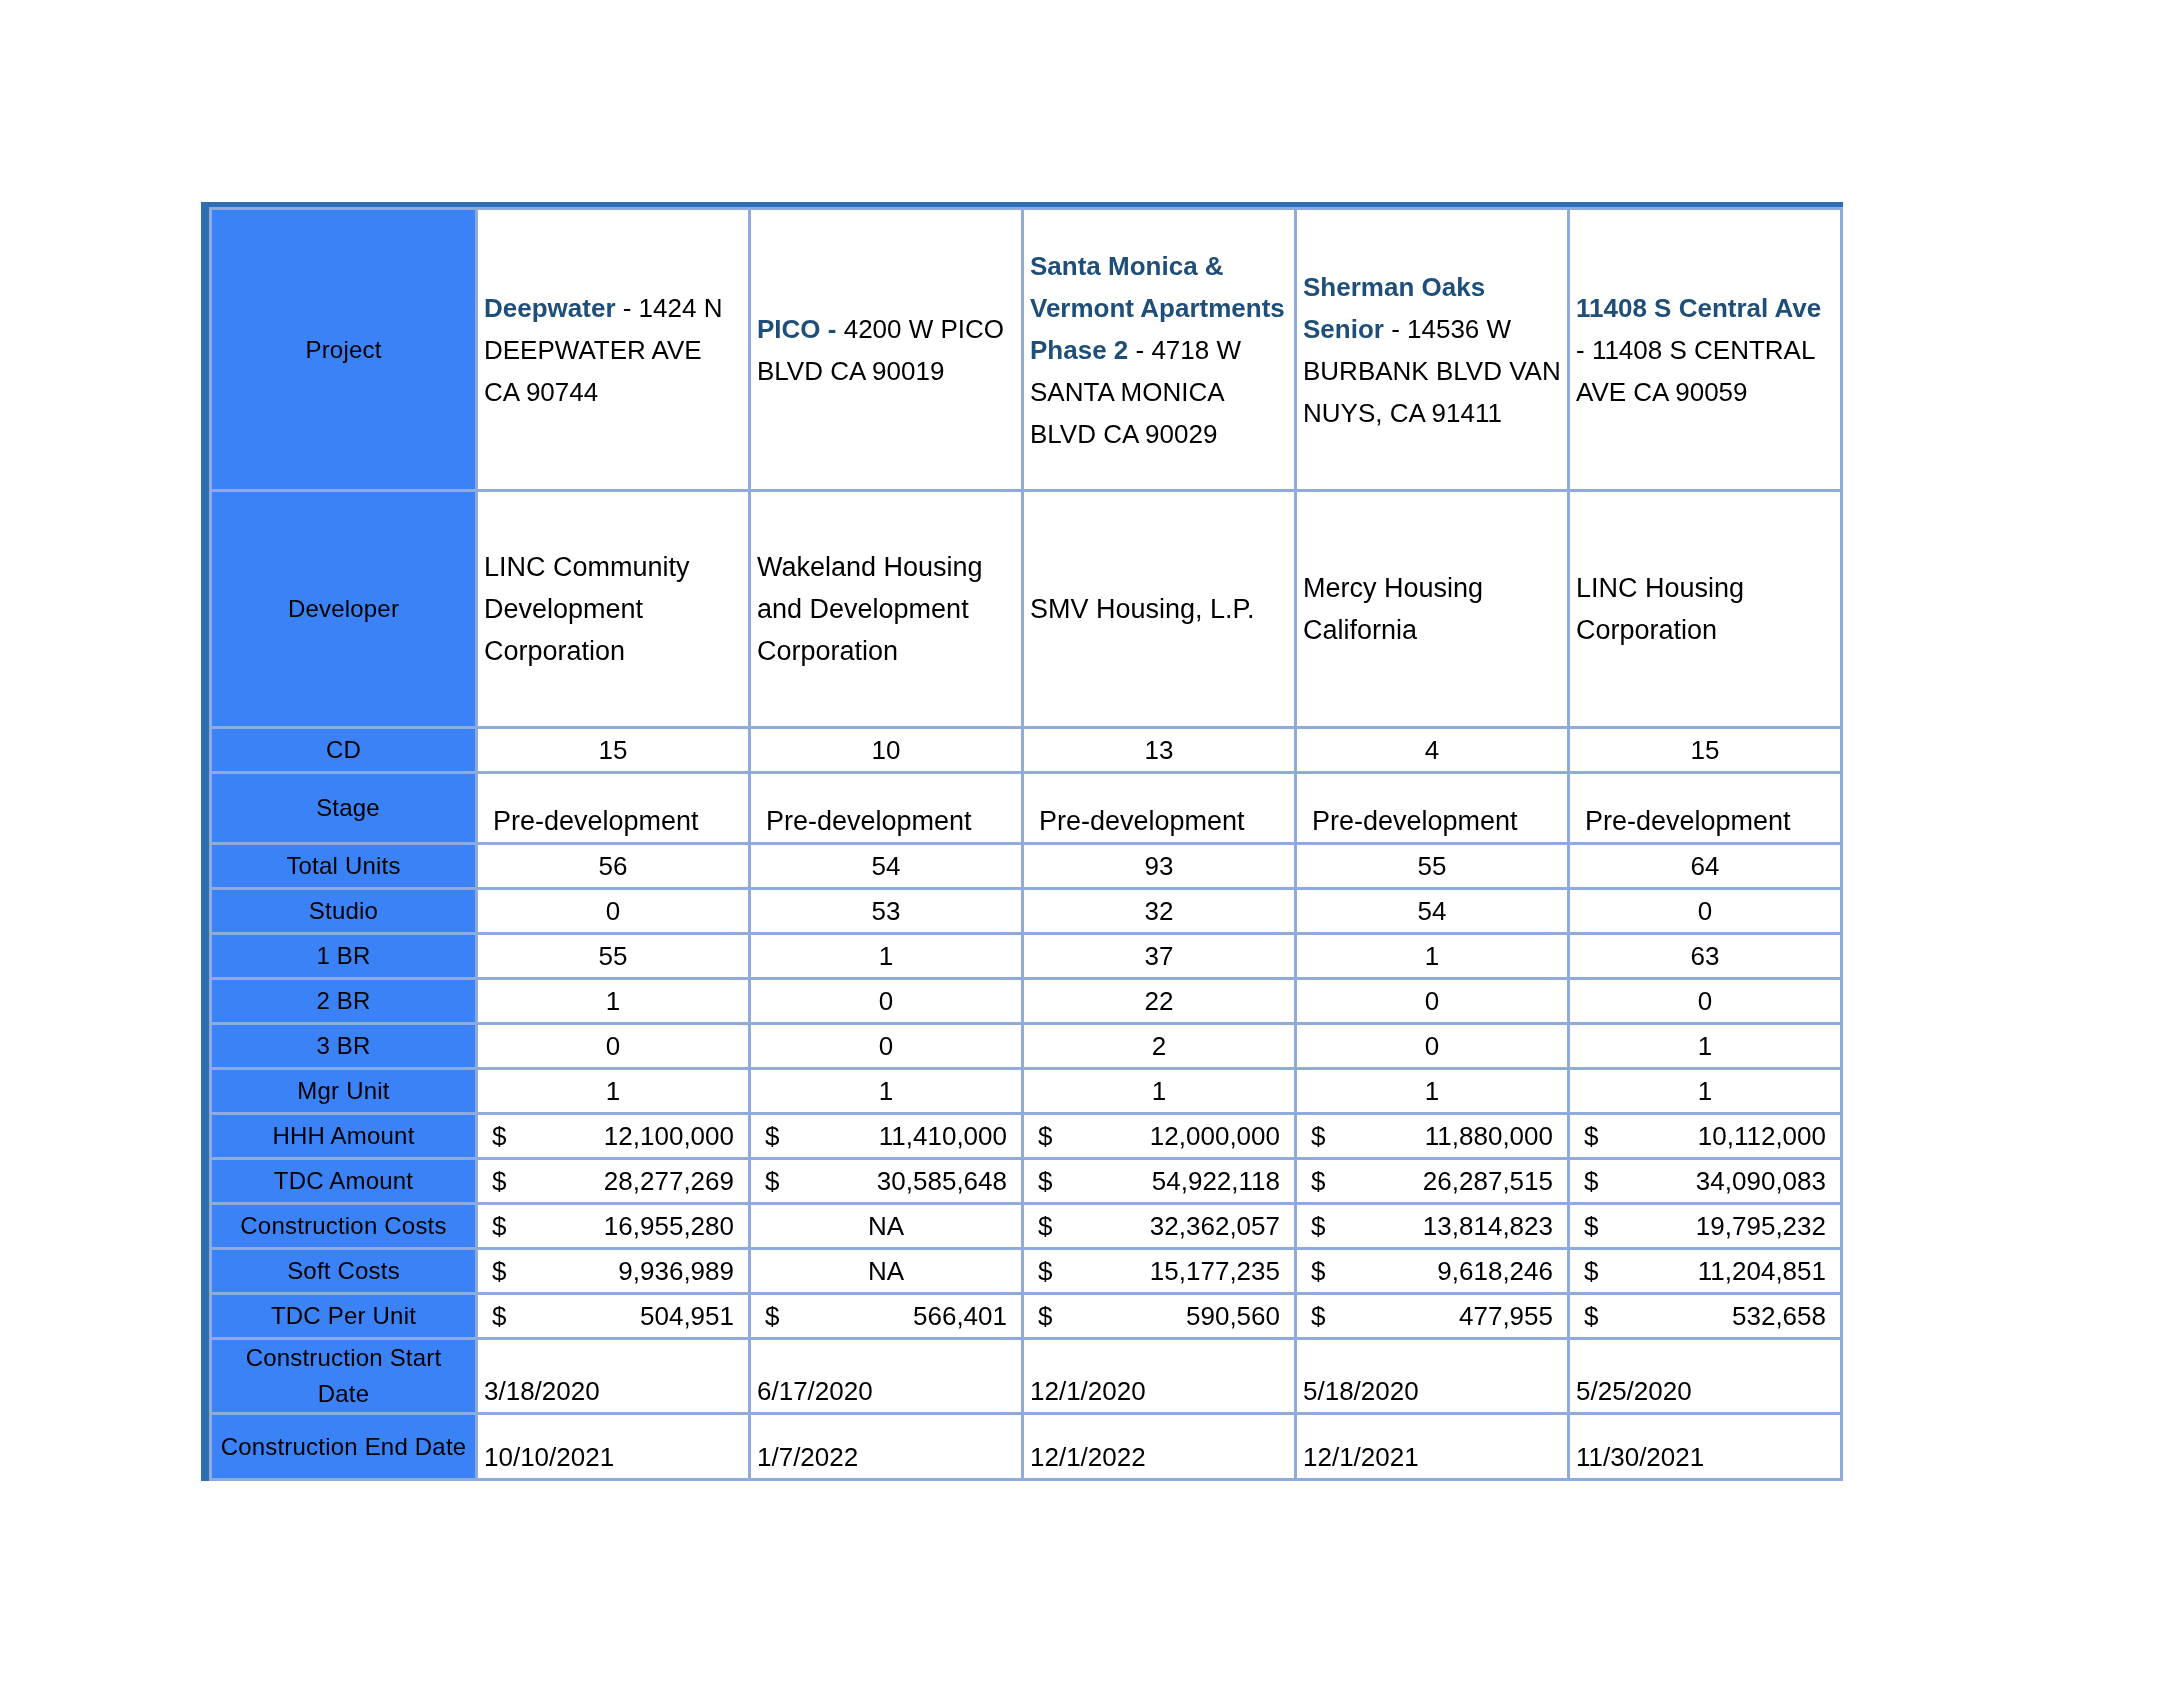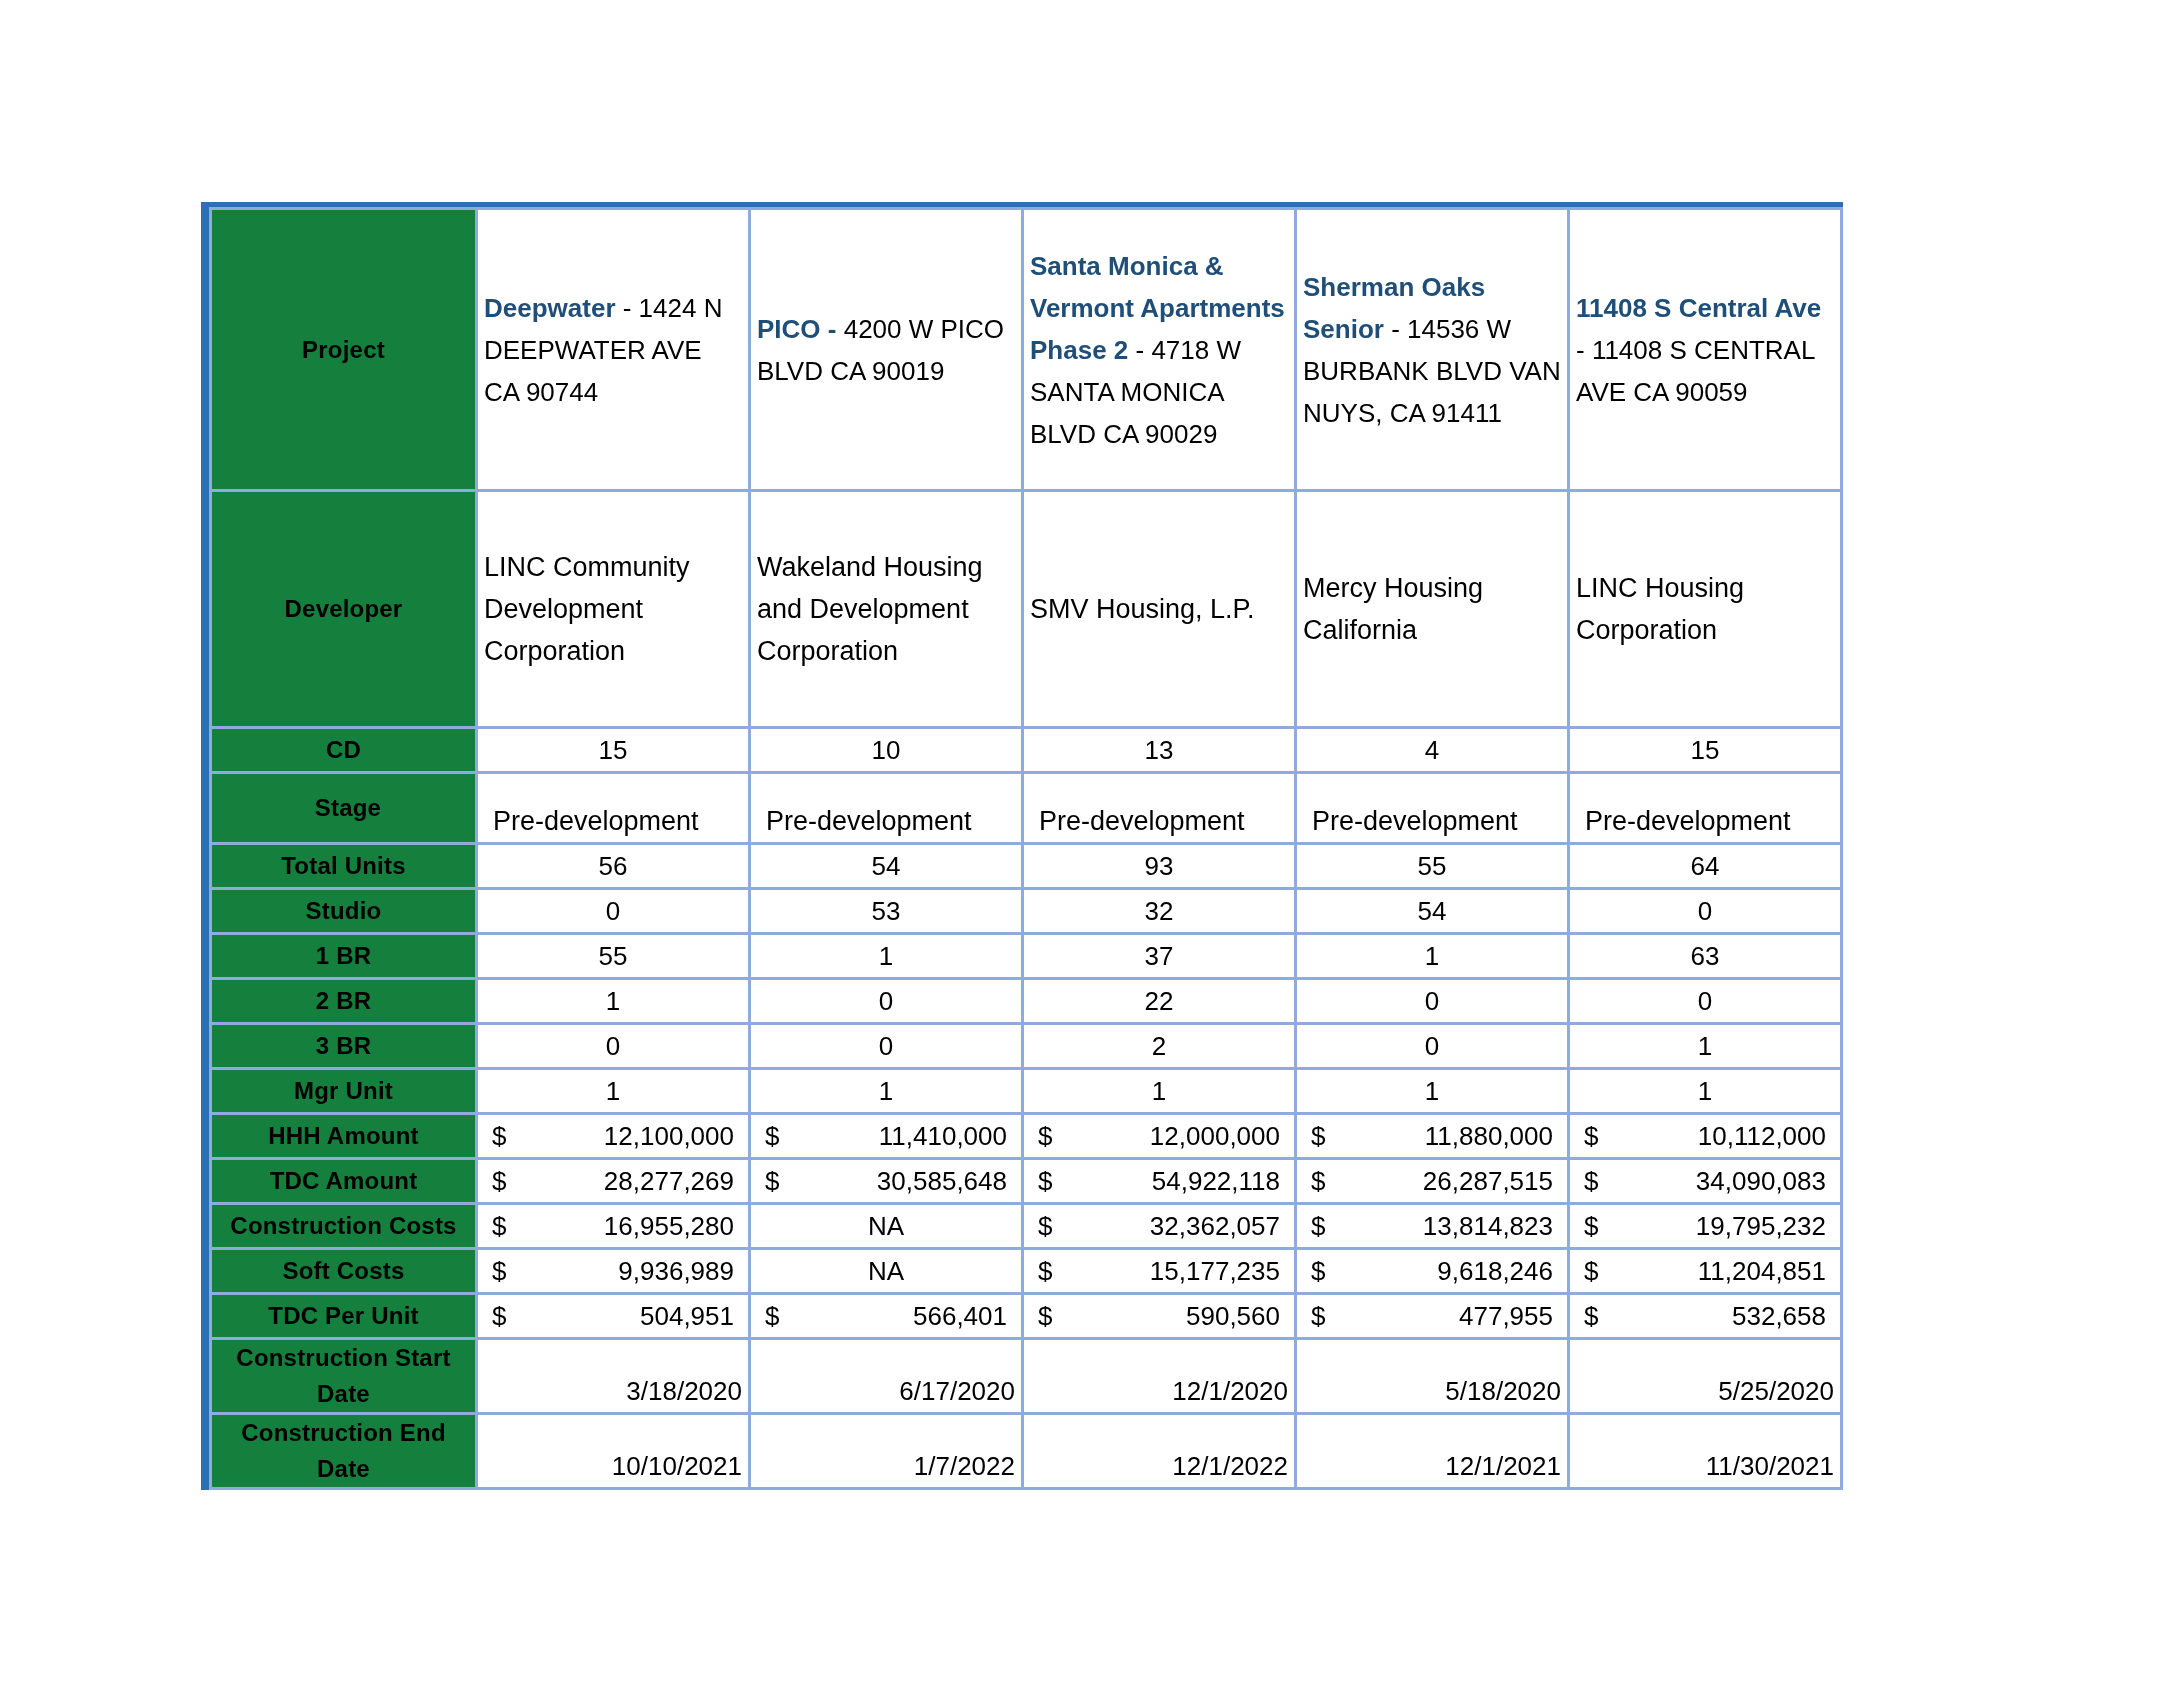--- a/index.html
+++ b/index.html
@@ -5,33 +5,33 @@
   html, body { margin:0; padding:0; background:#ffffff; }
   body { width:2178px; height:1683px; position:relative; overflow:hidden;
          font-family:"Liberation Sans", "DejaVu Sans", sans-serif; color:#000; }
   #sheet { position:absolute; left:201px; top:202px; width:1634px;
            border-top:5px solid #2e6fb3; border-left:8px solid #2e6fb3; }
   table { border-collapse:collapse; table-layout:fixed; width:100%; }
   col.label { width:266px; }
   col.data { width:273px; }
   td { border:3px solid #8faadc; padding:0 6px; vertical-align:middle;
        font-size:26px; line-height:42px; overflow:hidden; }
-  td.rowlabel { background:#15803d; font-weight:bold; text-align:center;
+  td.rowlabel { background:#3b82f6; font-weight:normal; text-align:center;
                 font-size:24px; line-height:36px; letter-spacing:0.2px; }
   td.num { text-align:center; }
   td.bottom { vertical-align:bottom; }
   td.money { position:relative; }
   td.money .cur { position:absolute; left:14px; }
   td.money .amt { display:block; text-align:right; padding-right:8px; }
   td.na { text-align:center; }
   .pname { color:#1f4e79; font-weight:bold; }
   td.proj { vertical-align:middle; font-size:26px; line-height:42px; white-space:normal; }
   td.dev { vertical-align:middle; font-size:27px; line-height:42px; }
   td.stage { vertical-align:bottom; font-size:27px; }
-  td.date { vertical-align:bottom; text-align:right; }
+  td.date { vertical-align:bottom; text-align:left; }
   tr.r-project td { height:279px; }
   tr.r-developer td { height:234px; }
   tr.r-cd td { height:36px; }
   tr.r-stage td { height:68px;padding-left:15px; }
   tr.r-std td { height:36px; }
   tr.r-supp td { height:64px; }
   tr.r-start td { height:62px; }
   tr.r-end td { height:63px; }
 </style>
 </head>

